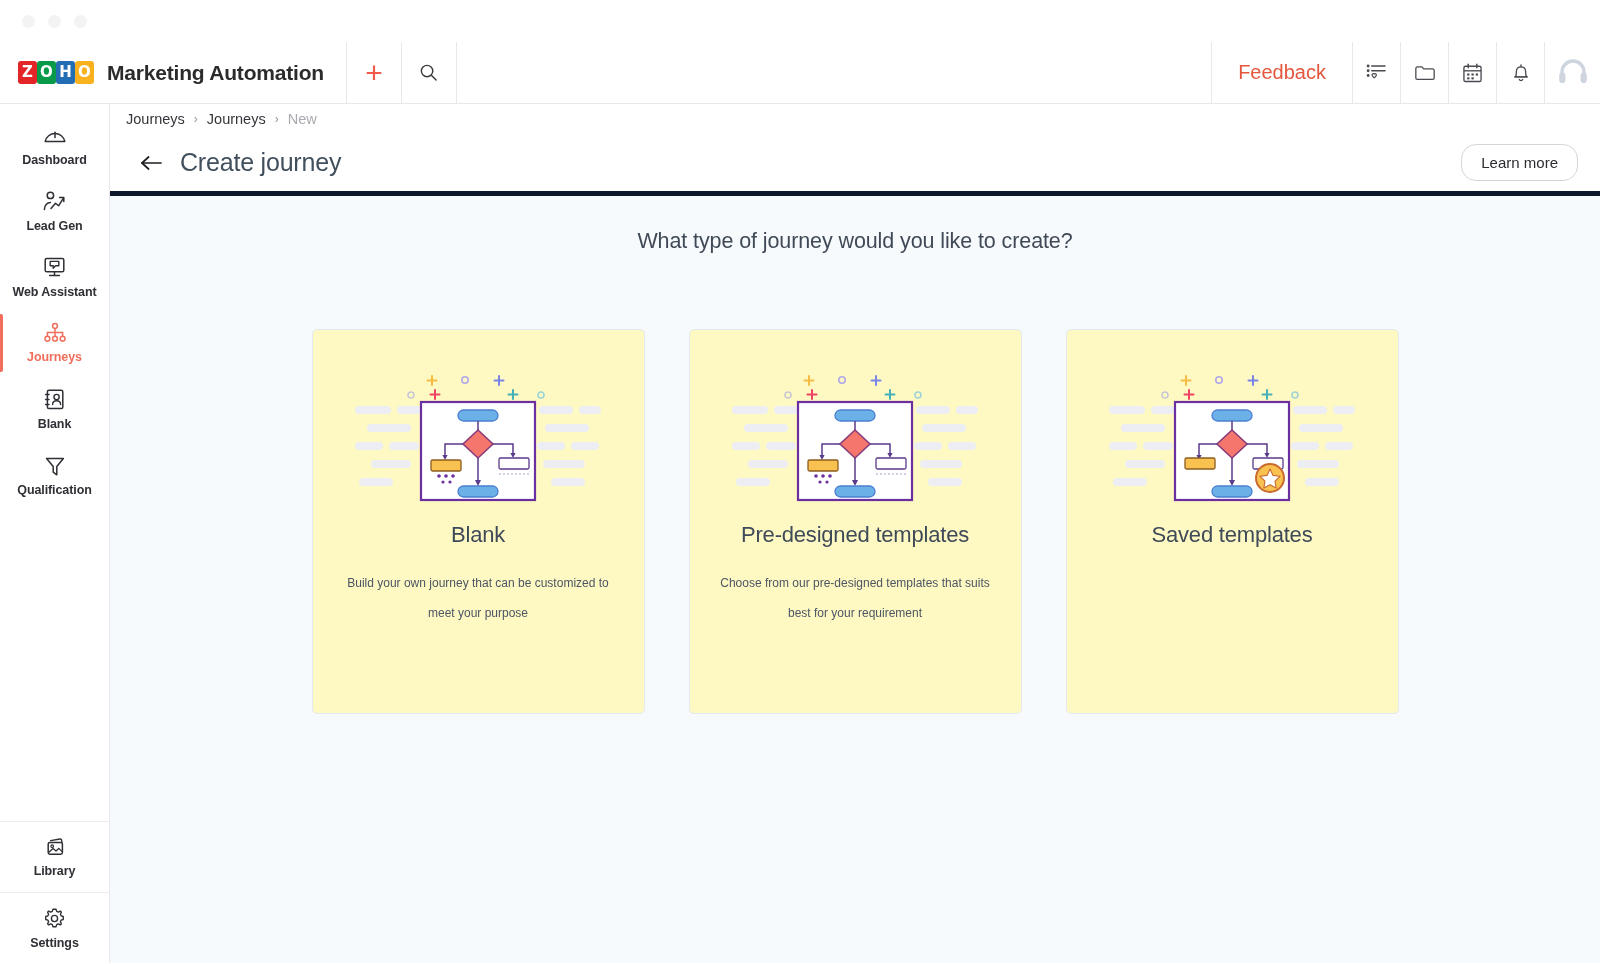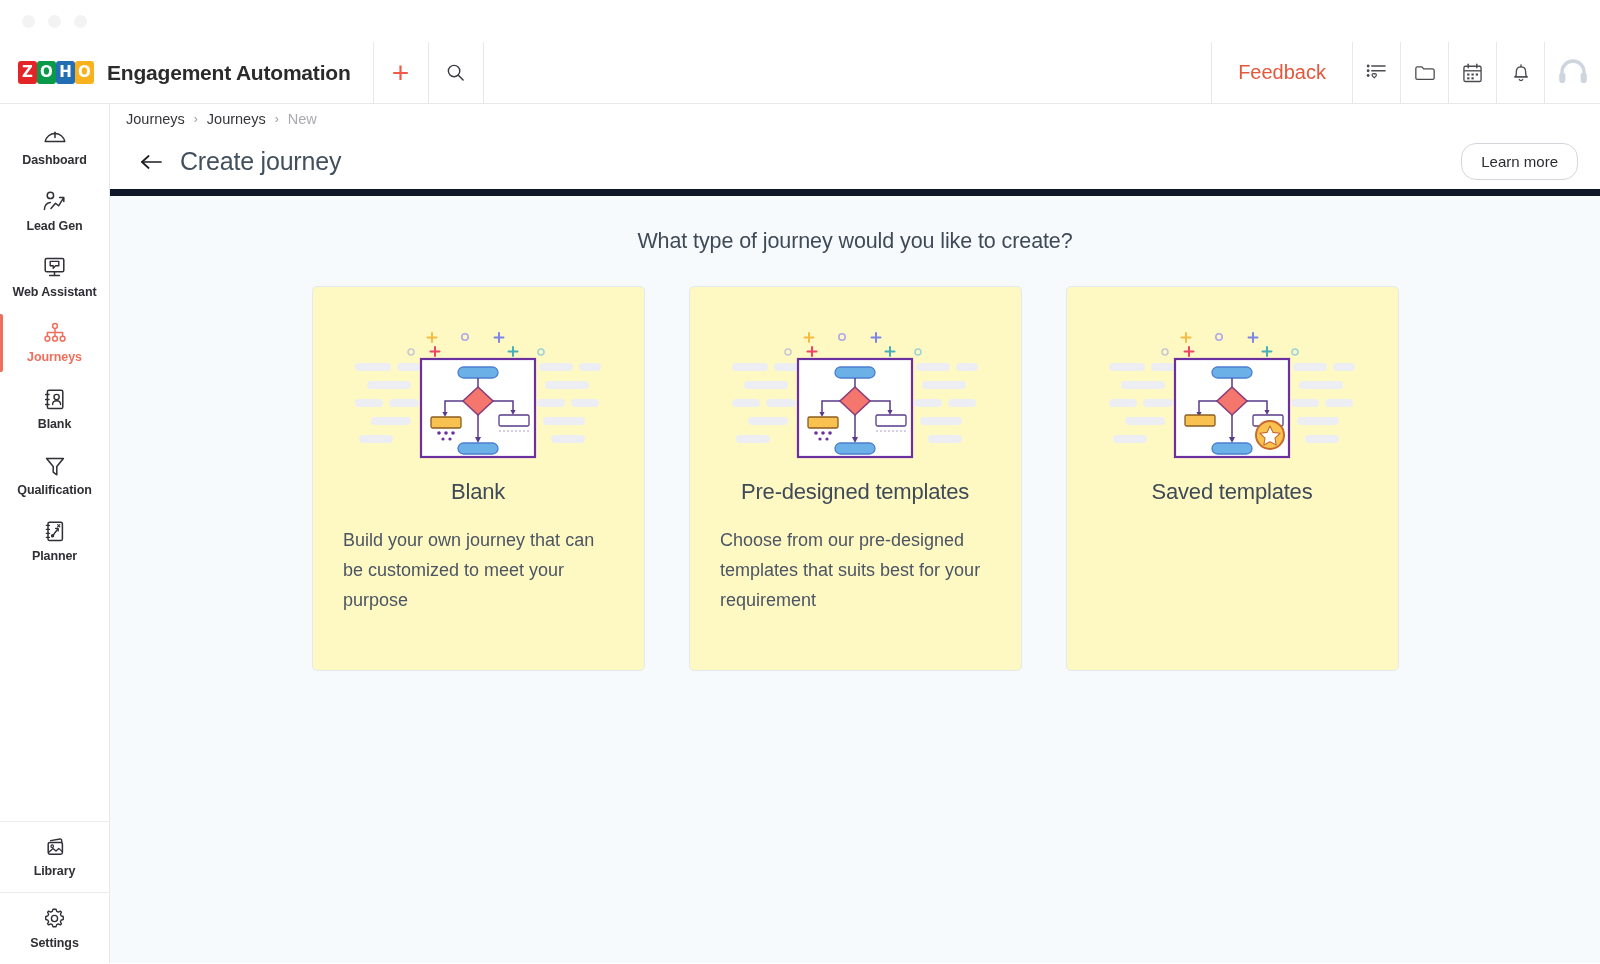--- a/index.html
+++ b/index.html
@@ -104,83 +104,84 @@
     height: 30px; padding: 0 0 0 16px;
     display: flex; align-items: center; gap: 9px;
     font-size: 14.5px; background: #fff;
   }
   .crumb { color: #35353b; cursor: pointer; }
   .crumb.muted { color: #a9a9b0; cursor: default; }
   .crumb-sep { color: #9b9ba2; font-size: 12px; }
 
   .pagehead {
     height: 62px; background: #ffffff;
-    border-bottom: 7px solid #0f172a;
+    border-bottom: 5px solid #0f172a;
     display: flex; align-items: center; padding: 0 22px 0 26px; justify-content: space-between;
   }
   .back-arrow {
     width: 30px; height: 30px; display: flex; align-items: center;
     justify-content: center; cursor: pointer; color: #1e1e22; font-size: 22px;
   }
   .page-title {
     font-size: 25px; color: #42505e; margin-left: 14px; font-weight: 400;
     letter-spacing: -0.2px;
   }
   .learn-more {
     margin-left: auto; border: 1px solid #d3d6da; background: #fff;
     border-radius: 15px; padding: 9px 19px; font-size: 15px; color: #2c2c31;
     cursor: pointer; font-family: "Liberation Sans", sans-serif;
   }
 
   .canvas {
     flex: 1; background: #f7fafd;
     display: flex; flex-direction: column; align-items: center;
     padding-top: 33px;
+    gap: 43px;
   }
   .question {
     font-size: 21.5px; color: #404a57; font-weight: 400; letter-spacing: -0.1px;
   }
   .cards {
     display: flex; gap: 44px; margin-top: 32px;
   }
   .card {
     width: 333px; height: 385px;
     background: #fef9c3; border: 1px solid #e3e9ef;
     border-radius: 5px; cursor: pointer;
     display: flex; flex-direction: column; align-items: center;
     padding-top: 34px;
   }
   .card-illus { width: 250px; height: 140px; }
   .card-title {
     margin-top: 18px; font-size: 22px; color: #3f4a58; font-weight: 400;
     letter-spacing: -0.2px;
   }
   .card-desc {
-    margin-top: 20px; width: 270px; 
-    font-size: 18px; color: #4c5564; line-height: 30px;
+    margin-top: 20px; width: 270px; text-align: center;
+    font-size: 12px; color: #4c5564; line-height: 30px;
   }
 </style>
 </head>
 <body>
 
 <div class="window-chrome">
   <div class="traffic-dot"></div>
   <div class="traffic-dot"></div>
   <div class="traffic-dot"></div>
 </div>
 
 <div class="topbar">
   <div class="brand">
     <div class="zoho-logo">
       <span class="zoho-tile zt-red circ">Z</span>
       <span class="zoho-tile zt-green circ">O</span>
       <span class="zoho-tile zt-blue circ">H</span>
       <span class="zoho-tile zt-yellow circ">O</span>
     </div>
-    <div class="app-title">Engagement Automation</div>
+    <div class="app-title">Marketing Automation</div>
   </div>
 
   <div class="topbar-divider" style="margin-left:22px;"></div>
   <div class="tb-action">
     <span class="plus-icon">+</span>
   </div>
   <div class="topbar-divider"></div>
   <div class="tb-action">
     <svg width="19" height="19" viewBox="0 0 20 20">
       <circle cx="8.5" cy="8.5" r="6" fill="none" stroke="#3b3b40" stroke-width="1.5"></circle>
@@ -304,34 +305,20 @@
       </div>
 
 
       <div class="side-item">
         <svg width="24" height="24" viewBox="0 0 24 24">
           <path d="M3.6 4.4h16.8l-6.6 8v8.4l-3.6-2.6V12.4z" fill="none" stroke="#2f2f35" stroke-width="1.5" stroke-linejoin="round"></path>
         </svg>
         <span class="s-label">Qualification</span>
       </div>
 
-      <div class="side-item">
-        <svg width="24" height="25" viewBox="0 0 24 25">
-          <rect x="5" y="3.2" width="14.4" height="18.4" rx="1.6" fill="none" stroke="#2f2f35" stroke-width="1.5"></rect>
-          <line x1="3.4" y1="6.4" x2="6.4" y2="6.4" stroke="#2f2f35" stroke-width="1.4" stroke-linecap="round"></line>
-          <line x1="3.4" y1="10.4" x2="6.4" y2="10.4" stroke="#2f2f35" stroke-width="1.4" stroke-linecap="round"></line>
-          <line x1="3.4" y1="14.4" x2="6.4" y2="14.4" stroke="#2f2f35" stroke-width="1.4" stroke-linecap="round"></line>
-          <line x1="3.4" y1="18.4" x2="6.4" y2="18.4" stroke="#2f2f35" stroke-width="1.4" stroke-linecap="round"></line>
-          <path d="M9 17.6l5.8-7.6" stroke="#2f2f35" stroke-width="1.4" stroke-linecap="round" fill="none"></path>
-          <polyline points="12.6,9.4 15.2,9.4 15.2,12" fill="none" stroke="#2f2f35" stroke-width="1.3" stroke-linecap="round" stroke-linejoin="round"></polyline>
-          <circle cx="9.6" cy="16.8" r="1.1" fill="none" stroke="#2f2f35" stroke-width="1.2"></circle>
-          <path d="M14.6 5.6l2.2 2.2M16.8 5.6l-2.2 2.2" stroke="#2f2f35" stroke-width="1.2" stroke-linecap="round"></path>
-        </svg>
-        <span class="s-label">Planner</span>
-      </div>
     </div>
 
     <div class="side-bottom">
       <div class="side-sep"></div>
       <div class="side-item">
         <svg width="26" height="23" viewBox="0 0 26 23">
           <path d="M8.6 4.6l9.4-1.6a1.4 1.4 0 0 1 1.6 1.2l.3 1.8" fill="none" stroke="#2f2f35" stroke-width="1.4" stroke-linecap="round"></path>
           <rect x="6.2" y="6.4" width="14.2" height="11.8" rx="1.6" fill="none" stroke="#2f2f35" stroke-width="1.5"></rect>
           <circle cx="10.2" cy="10.2" r="1.3" fill="none" stroke="#2f2f35" stroke-width="1.2"></circle>
           <path d="M6.6 16.4l4.4-4 3 2.6 2.8-2.6 3.4 3.2" fill="none" stroke="#2f2f35" stroke-width="1.3" stroke-linejoin="round"></path>

